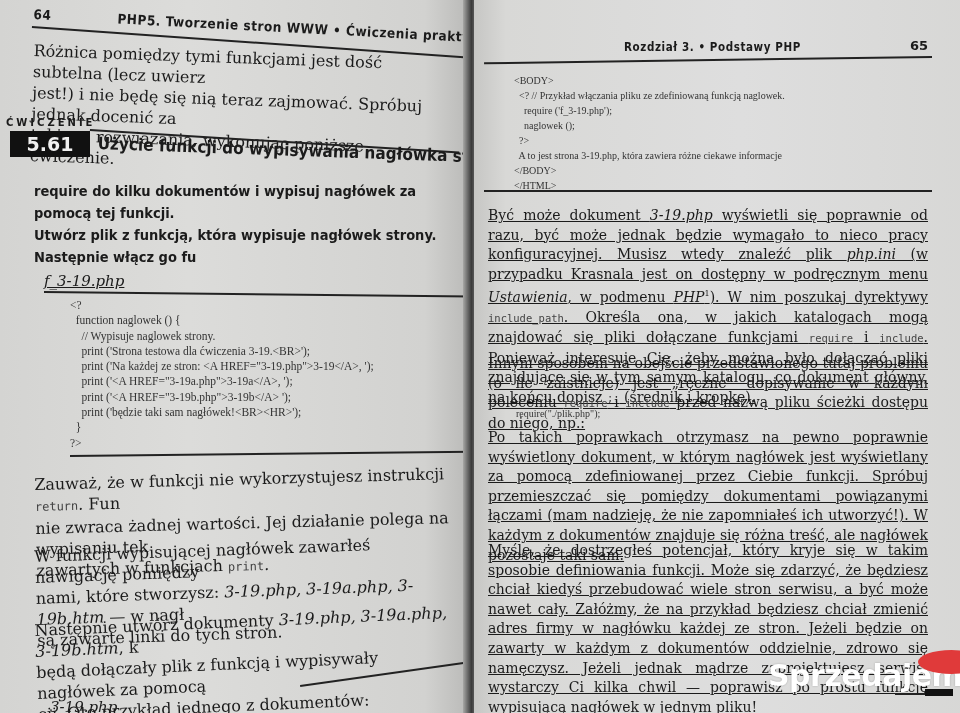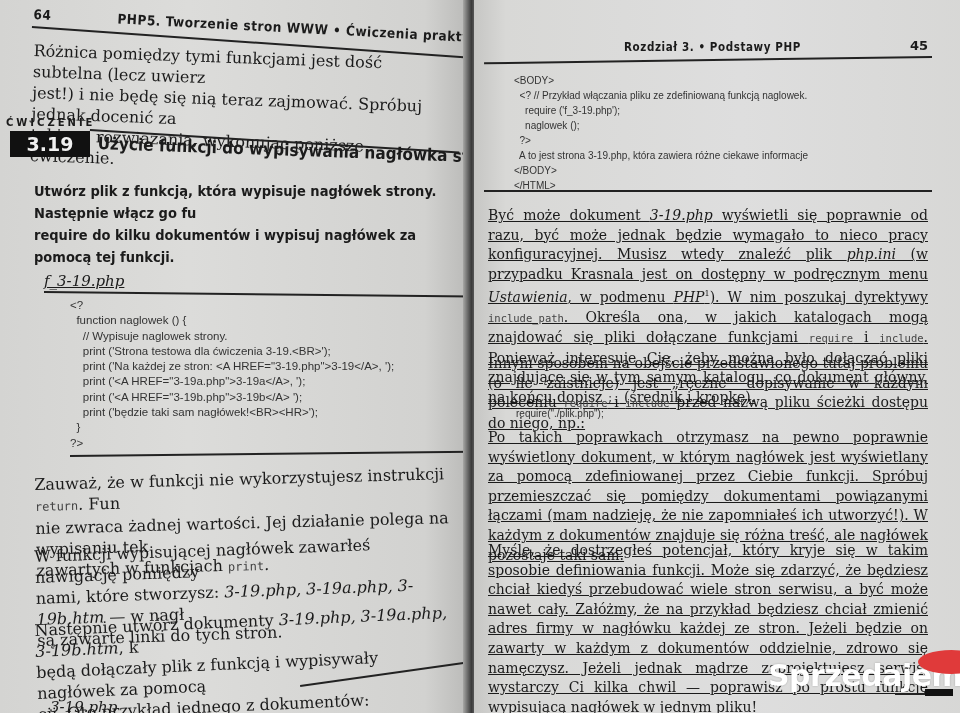--- a/index.html
+++ b/index.html
@@ -63,21 +63,21 @@
     font-family: "DejaVu Sans Condensed", "DejaVu Sans", sans-serif; font-weight: bold; font-size: 14.5px; line-height: 22px;
   }
   .file-label {
     position: absolute; left: 44px; font-style: italic; font-size: 15px;
   }
   .file-label.underlined { text-decoration: underline; }
   .code-rule {
     position: absolute; height: 1.5px; background: #222;
   }
   .code {
-    position: absolute; font-family: Liberation Sans, sans-serif; font-size: 11.5px; line-height: 15.3px;
+    position: absolute; font-family: Liberation Serif, serif; font-size: 11.5px; line-height: 15.3px;
     color: #333; white-space: pre;
   }
   .mono { font-family: "DejaVu Sans Mono", monospace; font-size: 12px; color: #444; }
   
   .running-head-right {
     position: absolute; left: 150px; top: 40px;
     font-family: "DejaVu Sans Condensed", "DejaVu Sans", sans-serif; font-weight: bold; font-size: 11.5px; letter-spacing: 0.6px;
   }
   .page-num-right {
     position: absolute; left: 436px; top: 38px;
@@ -113,26 +113,26 @@
   <div class="head-rule-left"></div>
 
   <div class="para body-text" style="top:40px; transform: rotate(2deg); transform-origin:left top;">
     <div>Różnica pomiędzy tymi funkcjami jest dość subtelna (lecz uwierz</div>
     <div>jest!) i nie będę się nią teraz zajmować. Spróbuj jednak docenić za</div>
     <div>takiego rozwiązania, wykonując poniższe ćwiczenie.</div>
   </div>
 
   <div class="cwiczenie-label">ĆWICZENIE</div>
   <div class="ex-rule"></div>
-  <div class="ex-box">3.19</div>
+  <div class="ex-box">5.61</div>
   <div class="ex-title">Użycie funkcji do wypisywania nagłówka strony</div>
 
   <div class="ex-task">
+    <div>require do kilku dokumentów i wypisuj nagłówek za pomocą tej funkcji.</div>
     <div>Utwórz plik z funkcją, która wypisuje nagłówek strony. Następnie włącz go fu</div>
-    <div>require do kilku dokumentów i wypisuj nagłówek za pomocą tej funkcji.</div>
   </div>
 
 
   <div class="file-label underlined" style="top:272px;">f_3-19.php</div>
   <div class="code-rule" style="left:44px; top:291px; width:428px; transform:rotate(0.6deg); transform-origin:left top;"></div>
   <pre class="code" style="left:70px; top:298px; margin:0;">&lt;?
   function naglowek () {
     // Wypisuje naglowek strony.
     print ('Strona testowa dla ćwiczenia 3-19.&lt;BR&gt;');
     print ('Na każdej ze stron: &lt;A HREF="3-19.php"&gt;3-19&lt;/A&gt;, ');
@@ -162,21 +162,21 @@
   </div>
 
   <div class="code-rule" style="left:300px; top:685px; width:172px; transform:rotate(-8deg); transform-origin:left top;"></div>
   <div class="file-label" style="top:698px; left:50px;">3-19.php</div>
 </div>
 
 <div class="spine"></div>
 
 <div class="page right-page">
   <div class="running-head-right">Rozdział 3. • Podstawy PHP</div>
-  <div class="page-num-right">45</div>
+  <div class="page-num-right">65</div>
   <div class="head-rule-right"></div>
 
   <pre class="code" style="left:40px; top:73px; margin:0; font-size:10px; line-height:15px;">&lt;BODY&gt;
   &lt;? // Przykład włączania pliku ze zdefiniowaną funkcją naglowek.
     require ('f_3-19.php');
     naglowek ();
   ?&gt;
   A to jest strona 3-19.php, która zawiera różne ciekawe informacje
 &lt;/BODY&gt;
 &lt;/HTML&gt;</pre>

